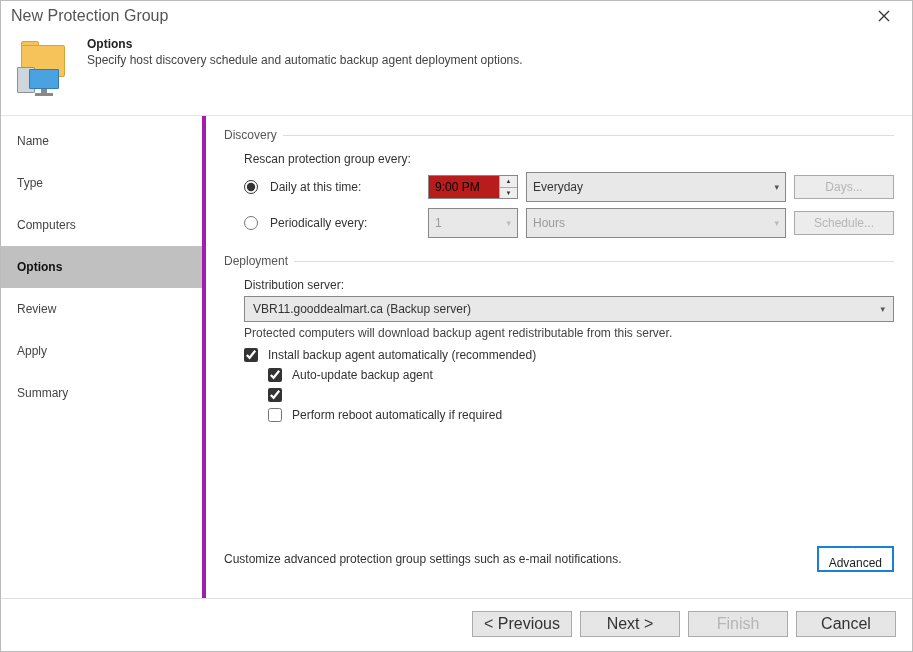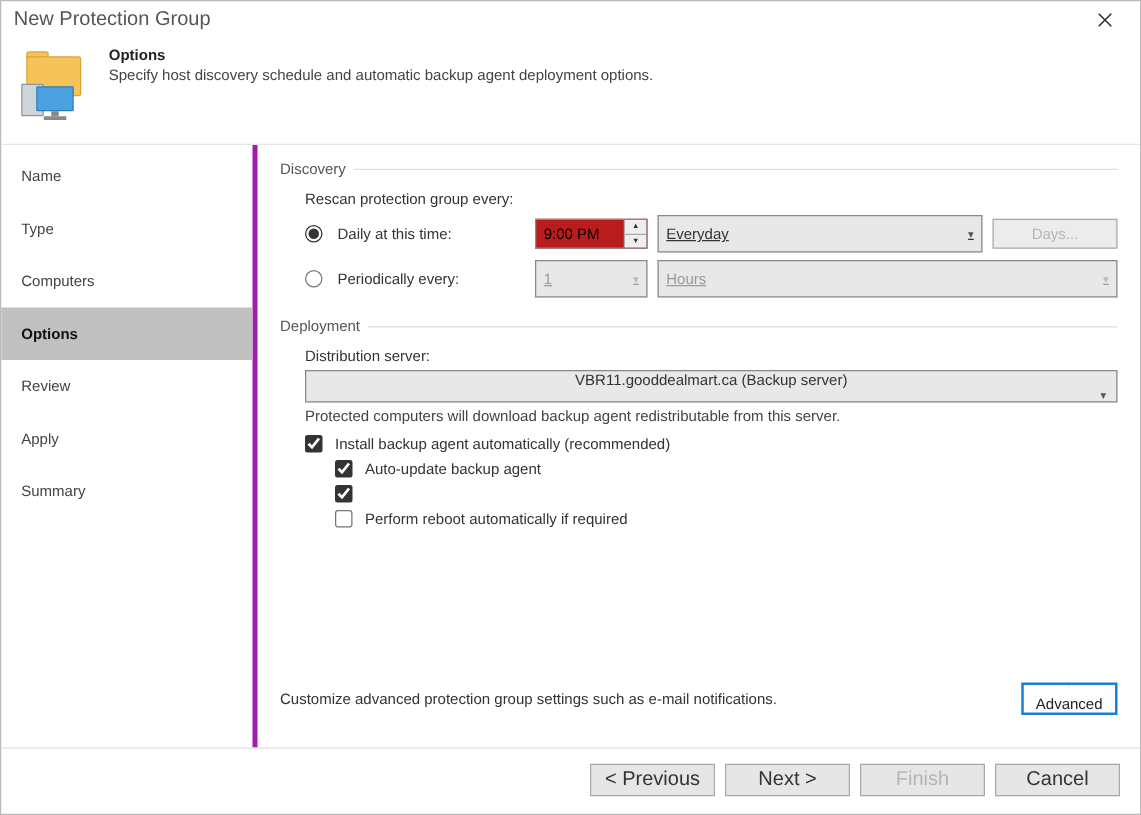--- a/index.html
+++ b/index.html
@@ -165,21 +165,20 @@
     height: 24px;
     border: 1px solid #888;
     background: #e8e8e8;
     display: flex;
     align-items: center;
     padding: 14px 6px;
     color: #333;
     font-size: 12px;
     position: relative;
     cursor: default;
-    text-decoration: underline;
   }
   .select.disabled { color:#9a9a9a; }
   .select .chev {
     margin-left: auto;
     font-size: 9px;
     color: #555;
   }
   .select.disabled .chev { color:#bbb; }
   .btn {
     height: 24px;
@@ -200,21 +199,20 @@
   }
   .label-col { width: 150px; }
   .sel-wide { flex:1; min-width:180px; }
   .select-full {
     height: 26px;
     border:1px solid #888;
     background:#e8e8e8;
     display:flex; align-items:center;
     padding:0 8px; font-size:12px; color:#333;
     cursor: default;
-    flex-direction: column;
   }
   .select-full .chev { margin-left:auto; font-size:9px; color:#555; }
   .hint { color:#444; font-size:12px; margin: 4px 0 8px 0; }
   .adv-row {
     margin-top:auto;
     display:flex; align-items:center;
     padding: 4px 0 18px 0;
     gap: 10px;
   }
   .adv-btn {
@@ -323,20 +321,21 @@
           <input type="radio" name="sched" style="">
           <span class="lbl label-col">Periodically every:</span>
           <div class="select disabled" style="width:90px;">
             <span>1</span>
             <span class="chev">▾</span>
           </div>
           <div class="select disabled sel-wide">
             <span>Hours</span>
             <span class="chev">▾</span>
           </div>
+          <div class="btn disabled" style="width:100px;">Schedule...</div>
         </div>
       </fieldset>
 
       <fieldset class="grp">
         <legend>Deployment</legend>
         <div class="lbl indent">Distribution server:</div>
         <div class="indent" style="margin:4px 0 2px 0;">
           <div class="select-full">
             <span>VBR11.gooddealmart.ca (Backup server)</span>
             <span class="chev">▾</span>

